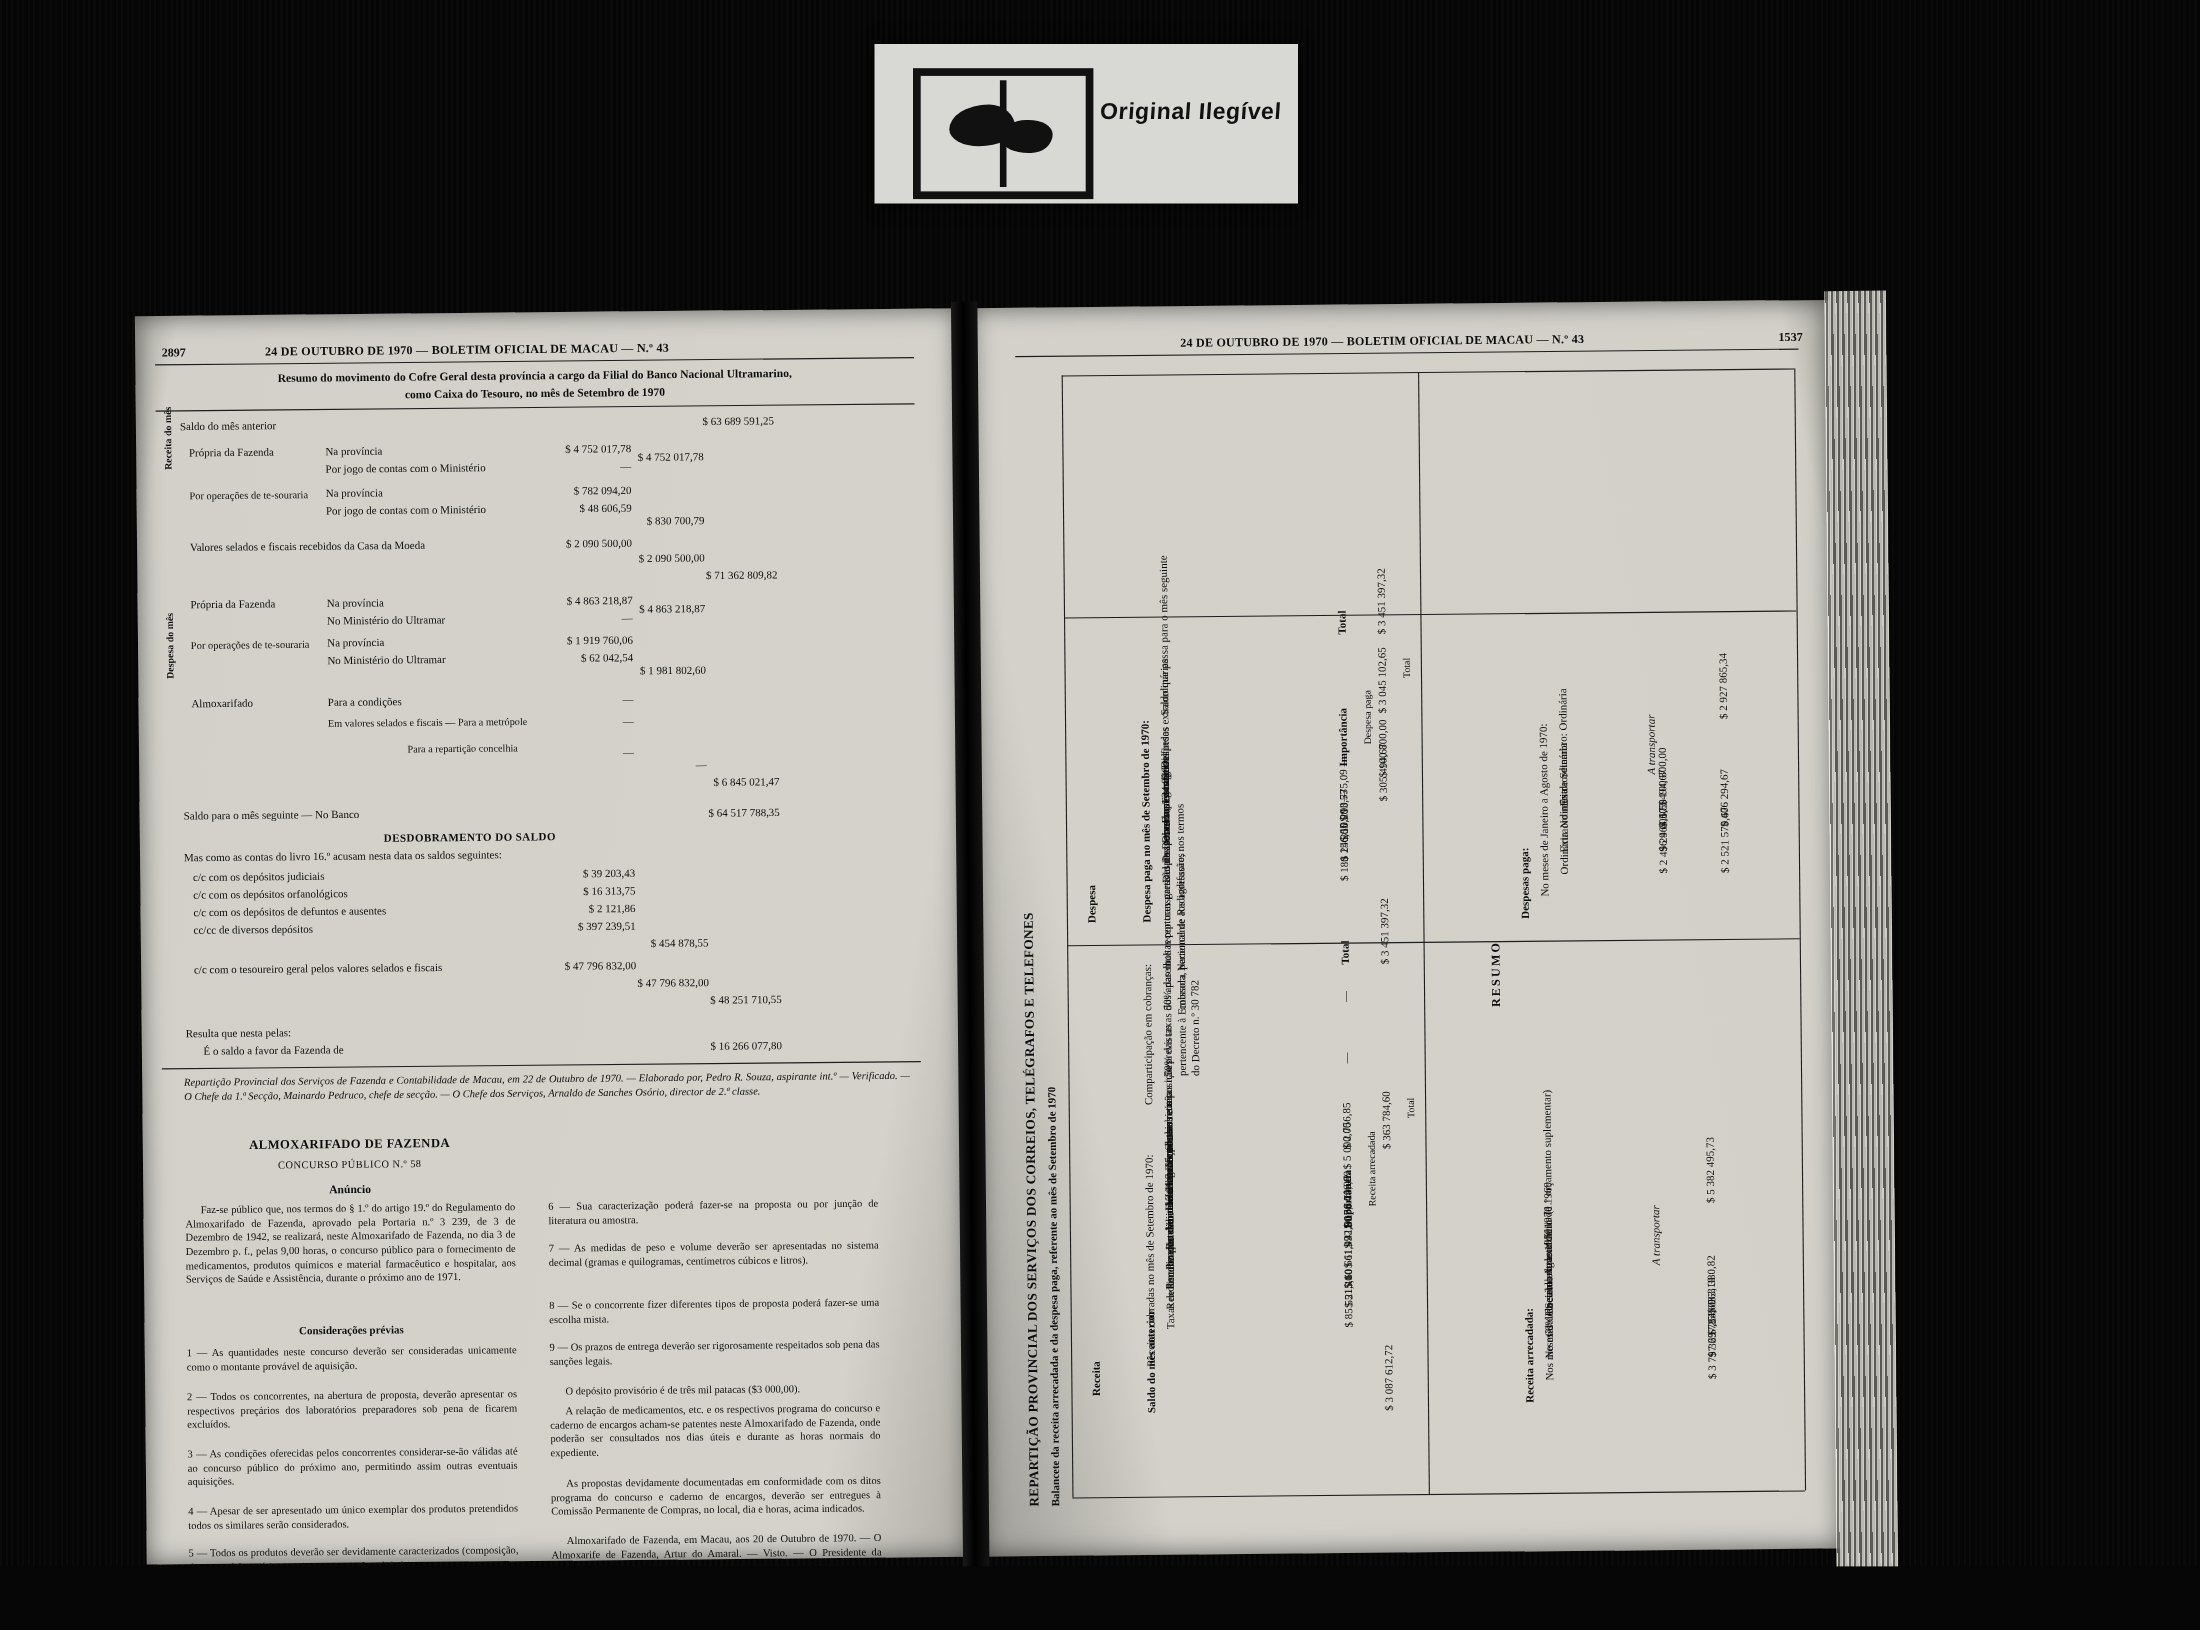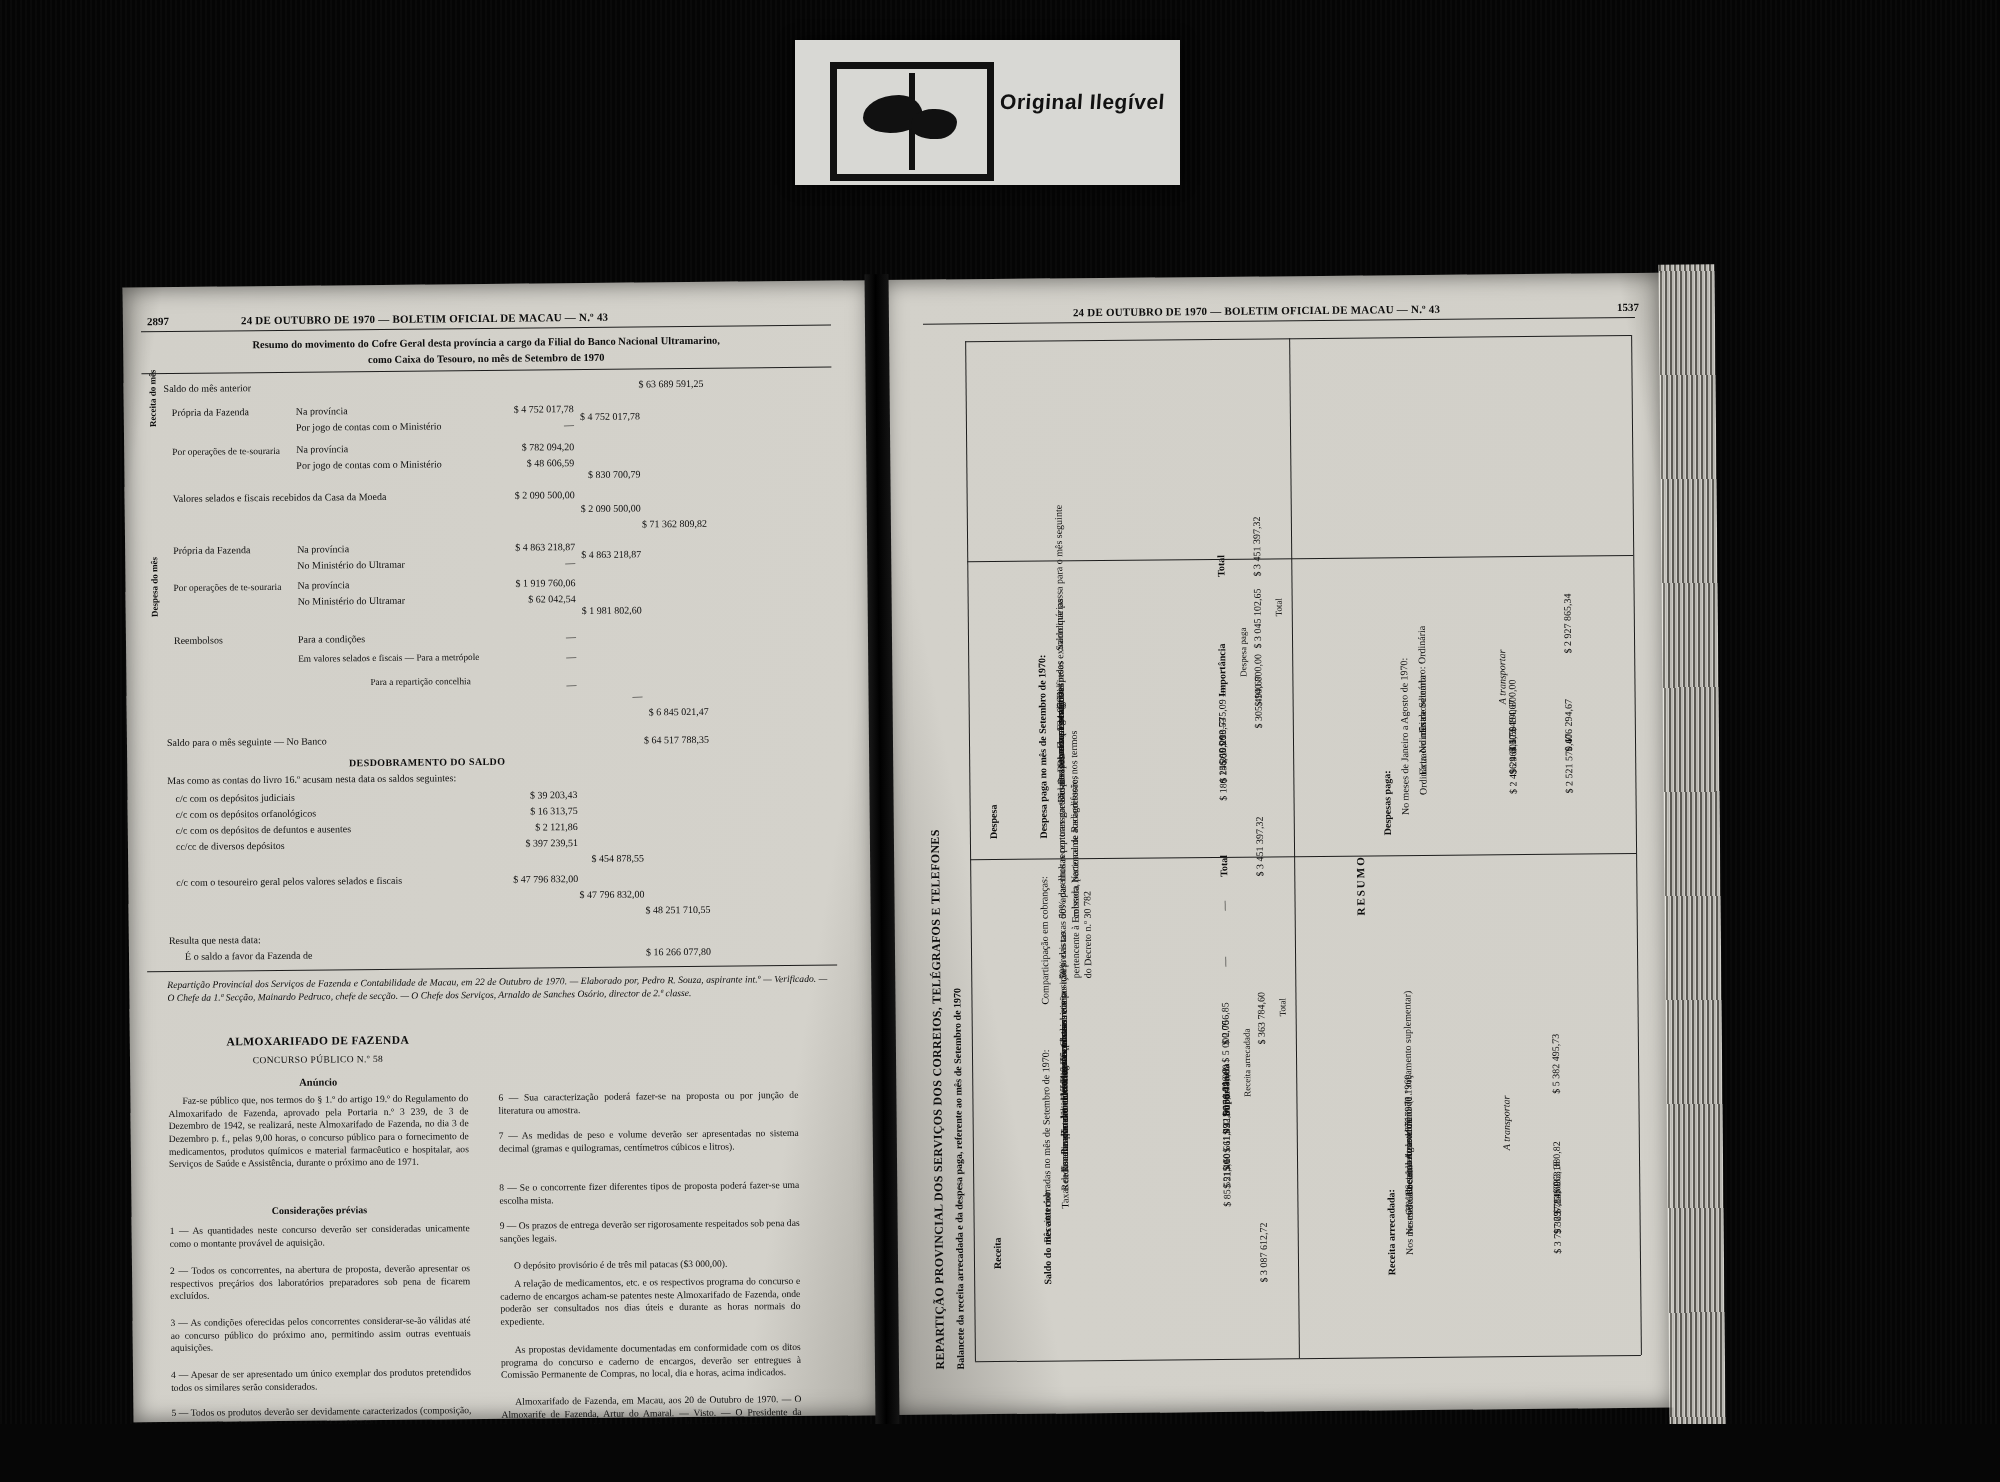--- a/index.html
+++ b/index.html
@@ -131,21 +131,21 @@
     <div class="lt r" style="left:366px;top:266px;width:150px;">$    4 863 218,87</div>
 
     <div class="lt" style="left:48px;top:296px;width:110px;font-size:9.5px;">Por operações de te-souraria</div>
     <div class="lt" style="left:172px;top:294px;">Na província</div>
     <div class="lt r" style="left:300px;top:294px;width:150px;">$    1 919 760,06</div>
 
     <div class="lt" style="left:172px;top:310px;">No Ministério do Ultramar</div>
     <div class="lt r" style="left:300px;top:310px;width:150px;">$         62 042,54</div>
     <div class="lt r" style="left:366px;top:322px;width:150px;">$    1 981 802,60</div>
 
-    <div class="lt" style="left:48px;top:348px;">Reembolsos</div>
+    <div class="lt" style="left:48px;top:348px;">Almoxarifado</div>
     <div class="lt" style="left:172px;top:348px;">Para a condições</div>
     <div class="lt r" style="left:300px;top:348px;width:150px;">—</div>
 
     <div class="lt" style="left:172px;top:368px;width:230px;font-size:9.3px;white-space:normal;">Em valores selados e fiscais — Para a metrópole</div>
     <div class="lt r" style="left:300px;top:368px;width:150px;">—</div>
 
     <div class="lt" style="left:244px;top:392px;width:120px;font-size:9.3px;white-space:normal;">Para a repartição concelhia</div>
     <div class="lt r" style="left:300px;top:396px;width:150px;">—</div>
     <div class="lt r" style="left:366px;top:408px;width:150px;">—</div>
     <div class="lt r" style="left:432px;top:424px;width:150px;">$     6 845 021,47</div>
@@ -163,21 +163,21 @@
     <div class="lt" style="left:48px;top:538px;">c/c com os depósitos de defuntos e ausentes</div>
     <div class="lt r" style="left:300px;top:538px;width:150px;">$            2 121,86</div>
     <div class="lt" style="left:48px;top:554px;">cc/cc de diversos depósitos</div>
     <div class="lt r" style="left:300px;top:554px;width:150px;">$        397 239,51</div>
     <div class="lt r" style="left:366px;top:570px;width:150px;">$        454 878,55</div>
     <div class="lt" style="left:48px;top:590px;">c/c com o tesoureiro geral pelos valores selados e fiscais</div>
     <div class="lt r" style="left:300px;top:590px;width:150px;">$   47 796 832,00</div>
     <div class="lt r" style="left:366px;top:606px;width:150px;">$   47 796 832,00</div>
     <div class="lt r" style="left:432px;top:622px;width:150px;">$   48 251 710,55</div>
 
-    <div class="lt" style="left:40px;top:648px;">Resulta que nesta data:</div>
+    <div class="lt" style="left:40px;top:648px;">Resulta que nesta pelas:</div>
     <div class="lt" style="left:56px;top:664px;">É o saldo a favor da Fazenda de</div>
     <div class="lt r" style="left:432px;top:664px;width:150px;">$   16 266 077,80</div>
     <div class="rule" style="left:18px;top:684px;width:690px;"></div>
 
     <div class="p i" style="left:38px;top:692px;width:660px;font-size:9.6px;text-align:justify;">Repartição Provincial dos Serviços de Fazenda e Contabilidade de Macau, em 22 de Outubro de 1970. — Elaborado por, Pedro R. Souza, aspirante int.º — Verificado. — O Chefe da 1.ª Secção, Mainardo Pedruco, chefe de secção. — O Chefe dos Serviços, Arnaldo de Sanches Osório, director de 2.ª classe.</div>
 
     <div class="p b c" style="left:38px;top:748px;width:300px;font-size:11.5px;letter-spacing:.4px;">ALMOXARIFADO DE FAZENDA</div>
     <div class="p c" style="left:38px;top:768px;width:300px;font-size:9.5px;letter-spacing:.4px;">CONCURSO PÚBLICO N.º 58</div>
     <div class="p b c" style="left:38px;top:790px;width:300px;font-size:10.5px;">Anúncio</div>
     <div class="p" style="left:38px;top:808px;width:300px;font-size:9.6px;text-align:justify;text-indent:14px;">Faz-se público que, nos termos do § 1.º do artigo 19.º do Regulamento do Almoxarifado de Fazenda, aprovado pela Portaria n.º 3 239, de 3 de Dezembro de 1942, se realizará, neste Almoxarifado de Fazenda, no dia 3 de Dezembro p. f., pelas 9,00 horas, o concurso público para o fornecimento de medicamentos, produtos químicos e material farmacêutico e hospitalar, aos Serviços de Saúde e Assistência, durante o próximo ano de 1971.</div>

